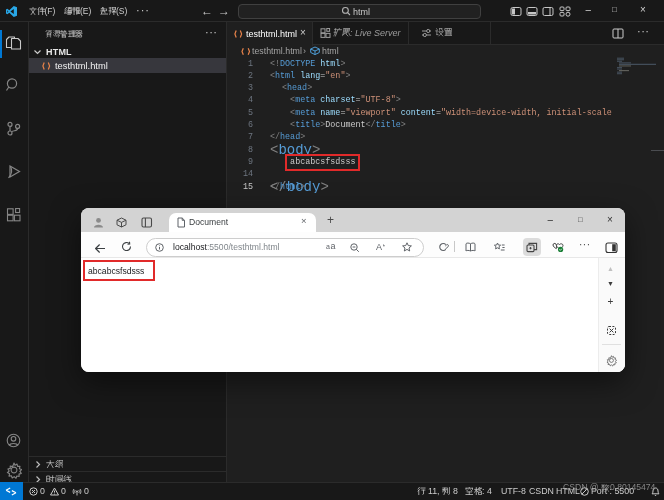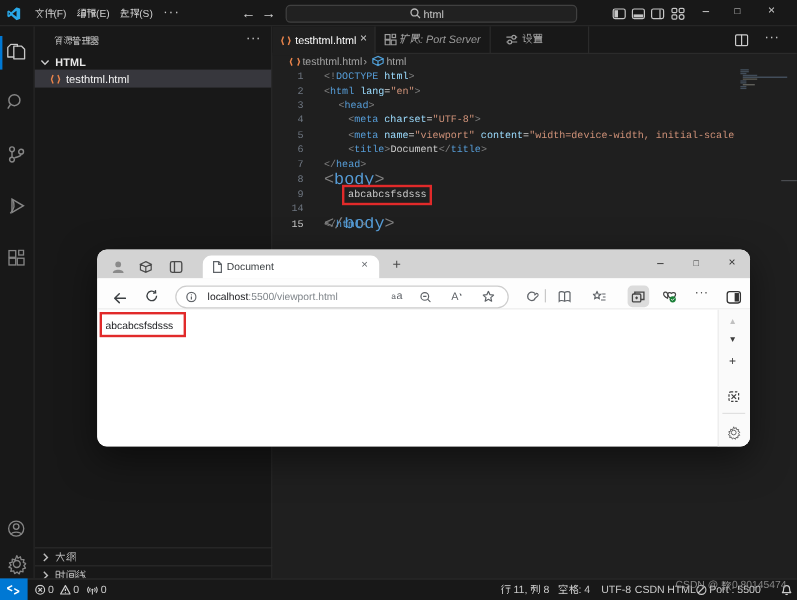--- a/index.html
+++ b/index.html
@@ -271,21 +271,21 @@
       <svg width="8.5" height="8.5" viewBox="0 0 100 100" style="">
         <g fill="none" stroke="#9d9d9d" stroke-width="9" stroke-linecap="round" transform="skewX(-8)" transform-origin="50 50">
           <path d="M12 16 H36 M25 6 V80 L14 90 M12 50 H38 M68 4 V14 M46 20 H96 M54 20 L34 96"></path>
         </g>
       </svg>
       <svg width="8.5" height="8.5" viewBox="0 0 100 100" style="">
         <g fill="none" stroke="#9d9d9d" stroke-width="9" stroke-linecap="round" transform="skewX(-8)" transform-origin="50 50">
           <path d="M16 6 H86 M86 6 V26 M16 6 V72 M16 72 L6 94 M28 22 H78 M40 14 V36 M64 14 V36 M26 36 H82 M30 48 H76 M34 58 L22 80 M52 48 V66 M46 66 L76 94 M84 62 L94 84"></path>
         </g>
       </svg>
-      <span style="font-size:9px;font-style:italic;color:#9d9d9d">: Port Server</span>
+      <span style="font-size:9px;font-style:italic;color:#9d9d9d">: Live Server</span>
     </div>
     <div class="abs" style="left:409px;top:22px;width:82px;height:23px;border-right:1px solid #2b2b2b"></div>
     <div style="position:absolute;left:421px;top:28px;display:flex;align-items:flex-start;line-height:1.12;">
       <svg width="11" height="10" viewBox="0 0 11 10" style="">
         <path d="M1 3 H10" stroke="#9d9d9d"></path>
         <path d="M1 7 H10" stroke="#9d9d9d"></path>
         <circle cx="7.2" cy="3" r="1.6" fill="#181818" stroke="#9d9d9d"></circle>
         <circle cx="3.8" cy="7" r="1.6" fill="#181818" stroke="#9d9d9d"></circle>
       </svg>
     </div>
@@ -516,21 +516,21 @@
       </div>
       <div class="abs" style="left:65px;top:29.5px;width:278px;height:19.5px;background:#ffffff;border:1px solid #cdcdcd;border-radius:10px"></div>
       <div style="position:absolute;left:74px;top:35px;display:flex;align-items:flex-start;line-height:1.12;">
         <svg width="9" height="9" viewBox="0 0 9 9" style="">
           <circle cx="4.5" cy="4.5" r="3.8" stroke="#5f6368" fill="none"></circle>
           <path d="M4.5 4 V6.5" stroke="#5f6368"></path>
           <circle cx="4.5" cy="2.7" r="0.5" fill="#5f6368"></circle>
         </svg>
       </div>
       <div style="position:absolute;left:92px;top:34.5px;display:flex;align-items:flex-start;line-height:1.12;">
-        <span style="font-size:8.6px;color:#202124">localhost<span style="color:#80868b">:5500/viewport.html</span></span>
+        <span style="font-size:8.6px;color:#202124">localhost<span style="color:#80868b">:5500/testhtml.html</span></span>
       </div>
       <div style="position:absolute;left:245px;top:34px;display:flex;align-items:flex-start;line-height:1.12;">
         <svg width="11" height="10" viewBox="0 0 11 10" style="">
           <text x="0" y="7" font-size="7" fill="#5f6368" font-family="Liberation Sans">a</text>
           <text x="4.5" y="7" font-size="9" fill="#5f6368" font-family="Liberation Sans">a</text>
         </svg>
       </div>
       <div style="position:absolute;left:269px;top:34.5px;display:flex;align-items:flex-start;line-height:1.12;">
         <svg width="9" height="9" viewBox="0 0 9 9" style="">
           <circle cx="4" cy="4" r="3.2" stroke="#5f6368" fill="none"></circle>

